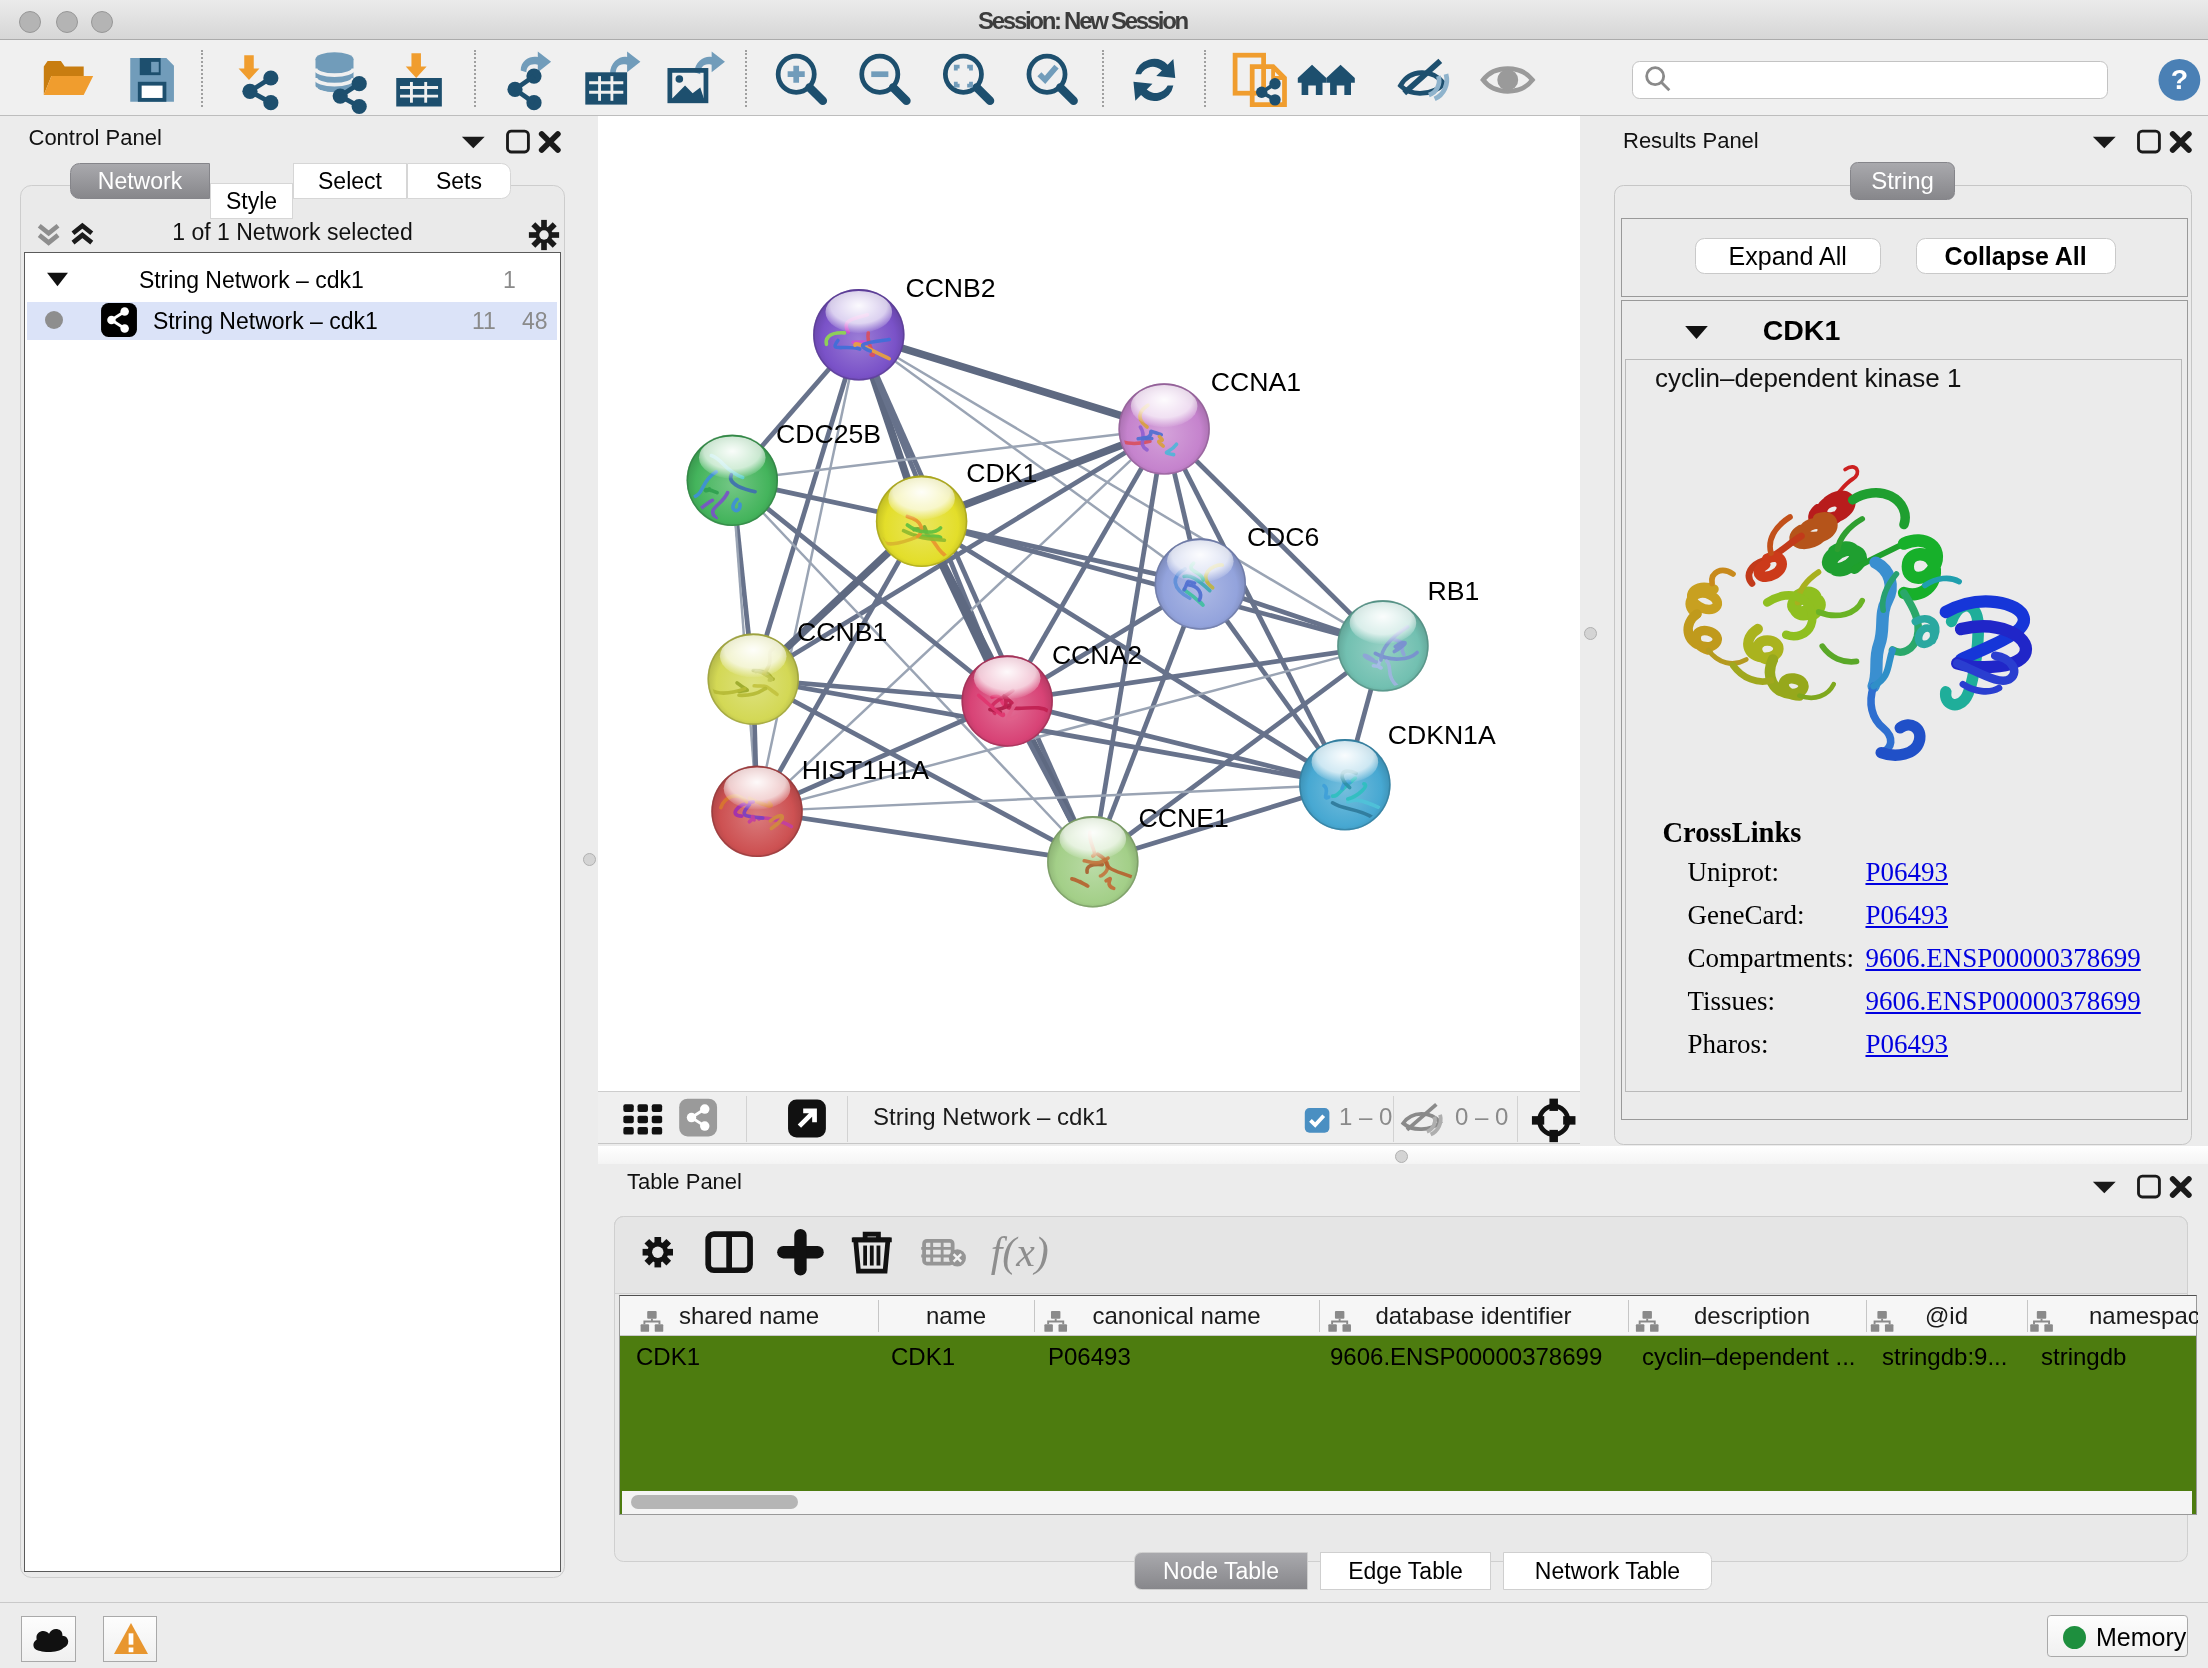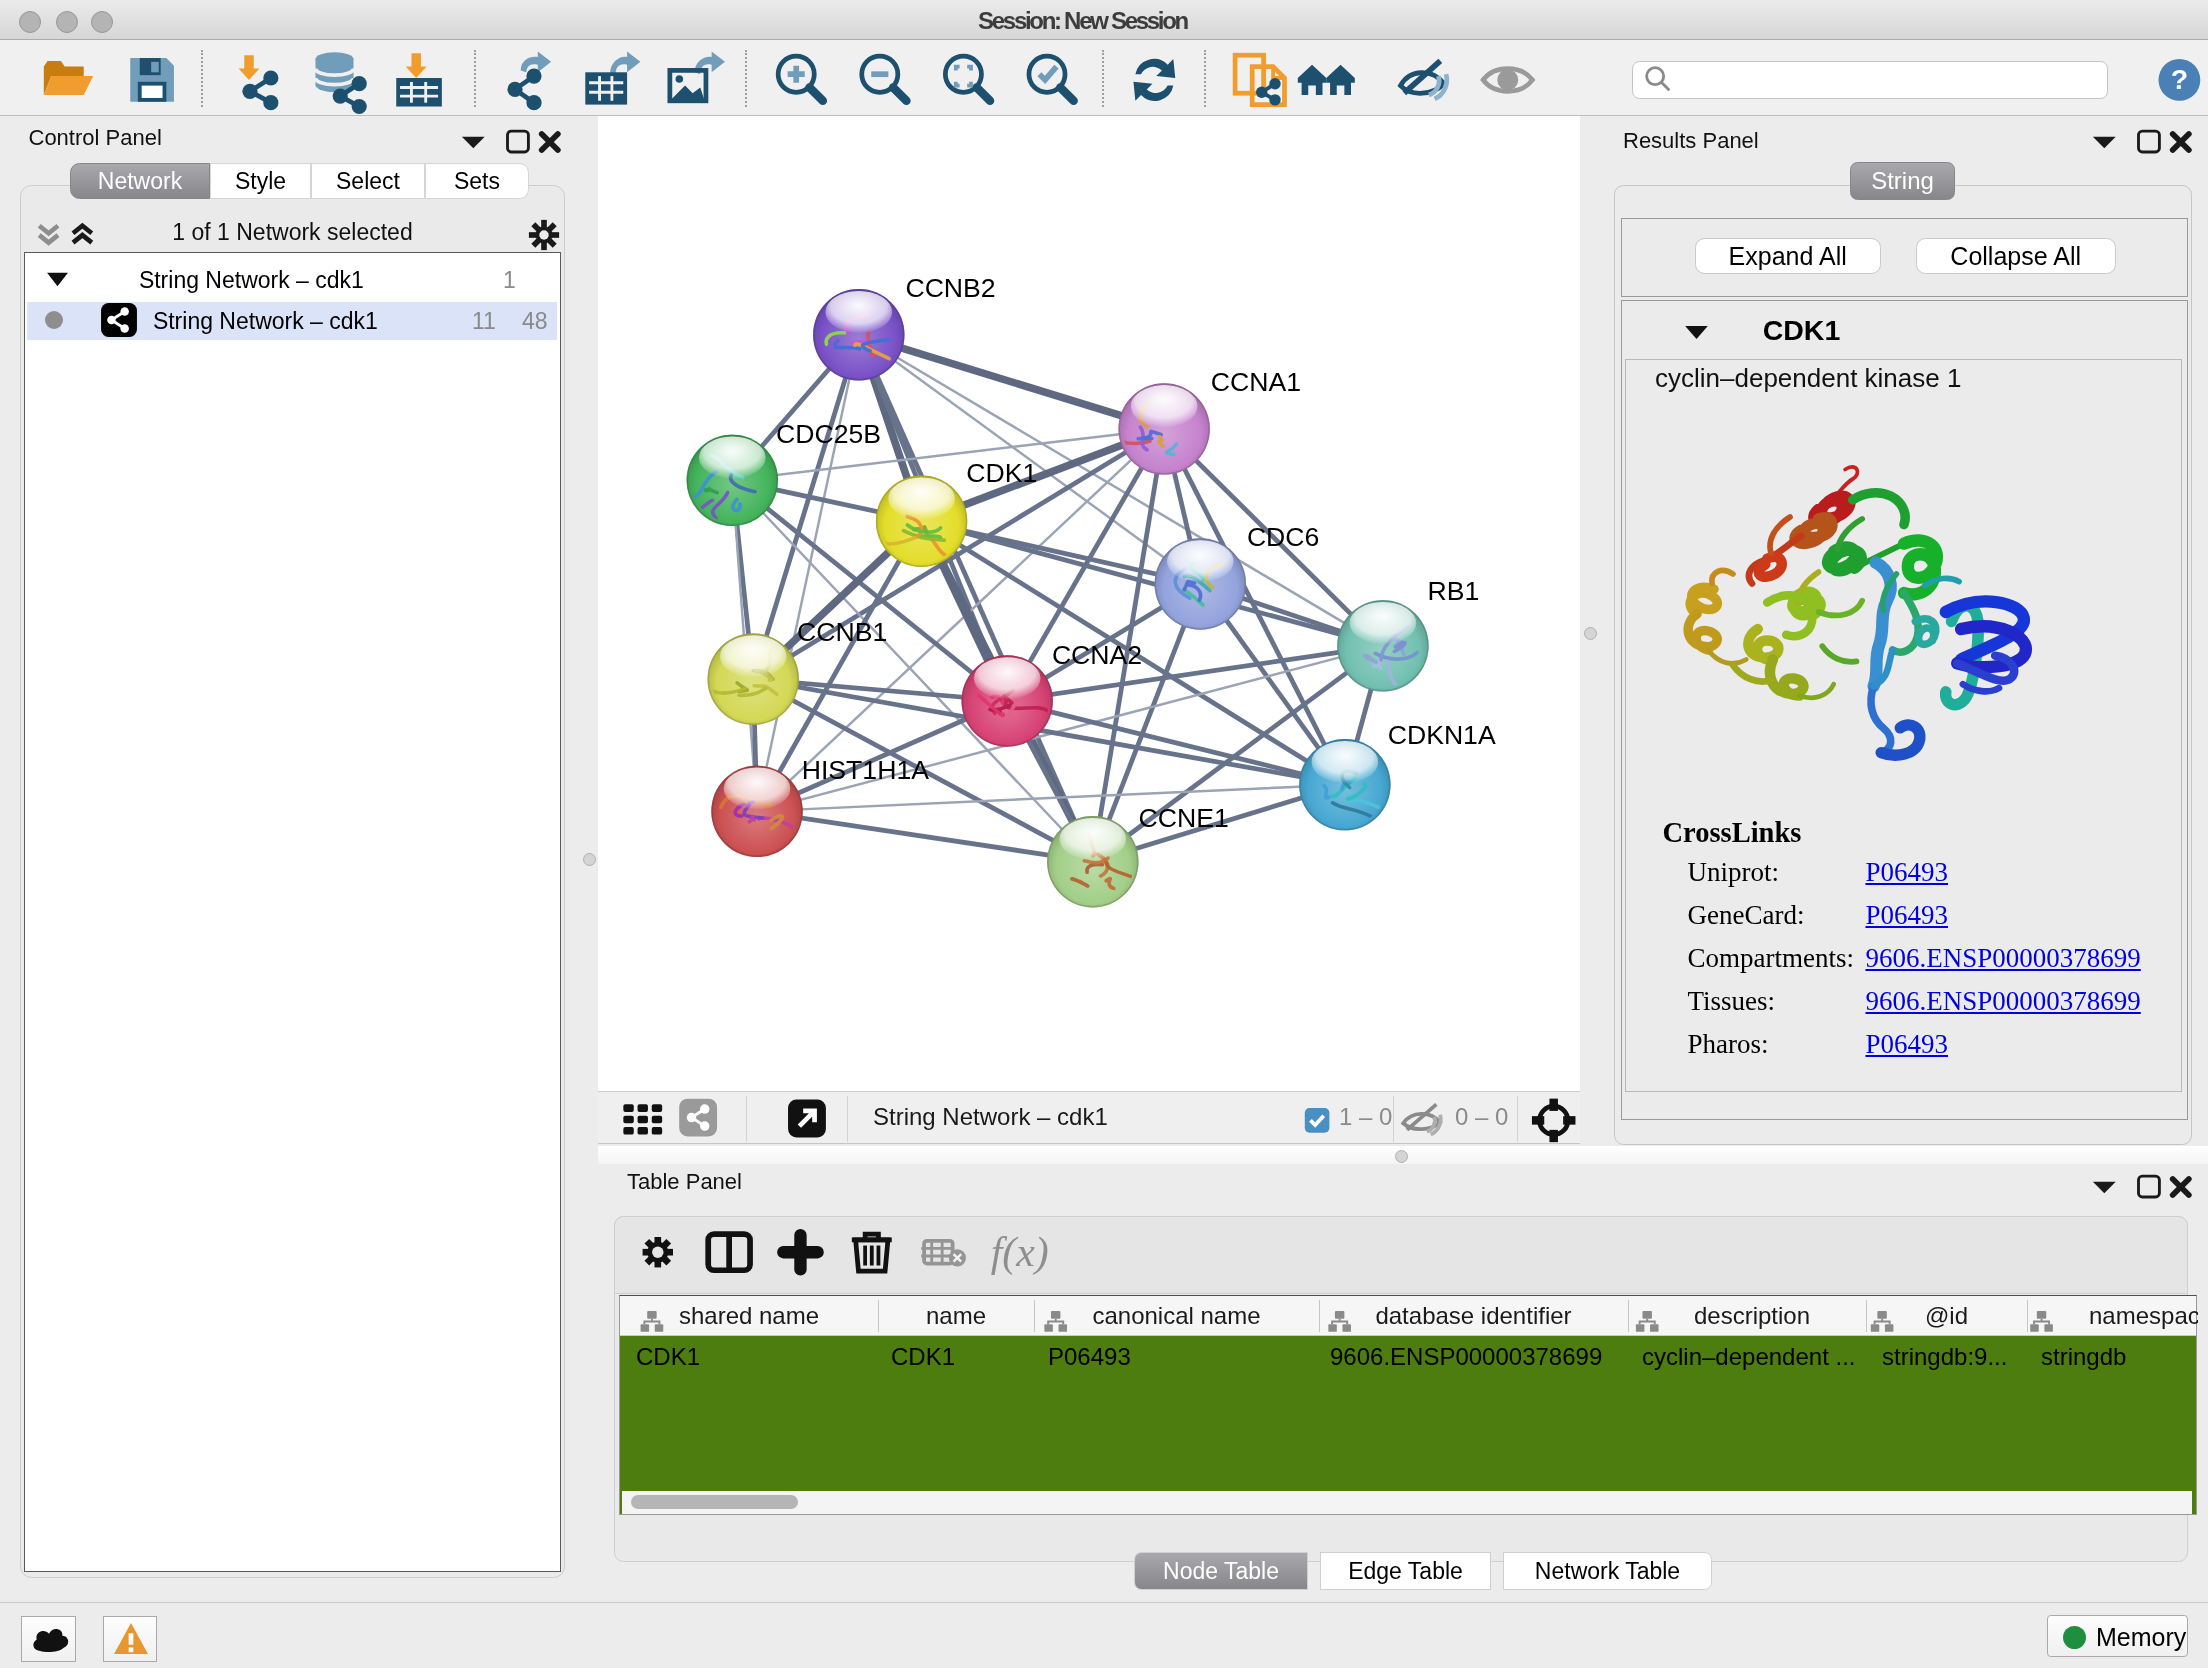--- a/index.html
+++ b/index.html
@@ -255,21 +255,21 @@
 </div>
 
 <div class="ptitle pctl" id="cp-title">Control Panel</div>
 <svg class="abs" style="left:460px; top:129px;" width="114" height="25" viewBox="0 0 120 26">
   <path d="M2 8 L26 8 L14 20 Z" fill="#1a1a1a"></path>
   <rect x="50" y="2" width="22" height="22" rx="4" fill="none" stroke="#1a1a1a" stroke-width="3"></rect>
   <path d="M86 5 L103 22 M103 5 L86 22" stroke="#1a1a1a" stroke-width="6" stroke-linecap="round"></path>
 </svg>
 <div class="tabs" style="left:70px; top:163px;">
   <div class="tab sel" style="width:140px; border-radius:9.5px 0 0 9.5px;">Network</div>
-  <div class="tab" style="width:101px;">Style</div>
+  <div class="tab" style="width:83px;margin-top:20px;">Style</div>
   <div class="tab" style="width:114px;">Select</div>
   <div class="tab" style="width:104px; border-radius:0 9.5px 9.5px 0;">Sets</div>
 </div>
 <div id="cp-sub">
   <div style="position:absolute; left:0; top:33px; width:100%; height:38px; font-size:23px; color:#111; text-align:center;">1 of 1 Network selected</div>
   <svg class="abs" style="left:14.3px; top:36px;" width="76" height="30" viewBox="0 0 80 32">
     <path d="M4 4 L14 12 L24 4 M4 14 L14 22 L24 14" stroke="#8e8e8e" stroke-width="5" fill="none"></path>
     <path d="M40 12 L50 4 L60 12 M40 22 L50 14 L60 22" stroke="#1a1a1a" stroke-width="5" fill="none"></path>
   </svg>
   <svg class="abs" style="left:506px; top:32px;" width="34" height="34" viewBox="0 0 36 36">
@@ -690,21 +690,21 @@
 <div class="ptitle pctl" id="rp-title">Results Panel</div>
 <svg class="abs" style="left:2091px; top:129px;" width="114" height="25" viewBox="0 0 120 26">
   <path d="M2 8 L26 8 L14 20 Z" fill="#1a1a1a"></path>
   <rect x="50" y="2" width="22" height="22" rx="4" fill="none" stroke="#1a1a1a" stroke-width="3"></rect>
   <path d="M86 5 L103 22 M103 5 L86 22" stroke="#1a1a1a" stroke-width="6" stroke-linecap="round"></path>
 </svg>
 <div class="tab sel abs" style="left:1850px; top:162px; width:105px; height:38px; border-radius:7.6px; font-size:24px; z-index:6;">String</div>
 <div id="rp-sub">
   <div class="rp-box" style="left:5.7px; top:32px; width:567px; height:79px;">
     <div class="btn" style="left:73px; top:19px; width:186px; height:36px;">Expand All</div>
-    <div class="btn" style="left:294px; top:19px; width:200px; height:36px;">Collapse All</div>
+    <div class="btn" style="left:294px; top:19px; width:200px; height:36px;font-weight:bold;">Collapse All</div>
   </div>
   <div class="rp-box" style="left:5.7px; top:114px; width:567px; height:820px;">
     <svg class="abs" style="left:62px; top:23px;" width="25" height="17" viewBox="0 0 26 18">
         <path d="M1 2 L25 2 L13 16 Z" fill="#111"></path>
       </svg>
     <div style="position:absolute; left:141px; top:13.3px; font-size:28.5px; font-weight:bold; color:#000;">CDK1</div>
     <div style="position:absolute; left:3.8px; top:58px; width:557px; height:733px; background:#ebebeb; border:1px solid #b9b9b9;" id="rp-content">
       <div style="position:absolute; left:28.5px; top:2.9px; font-size:26px; color:#111; font-family:'Liberation Sans',sans-serif;">cyclin–dependent kinase 1</div>
       <svg class="abs" style="left:50px; top:100px;" id="protein" width="361" height="304" viewBox="0 0 380 320">
 <g fill="none" stroke-linecap="round">

